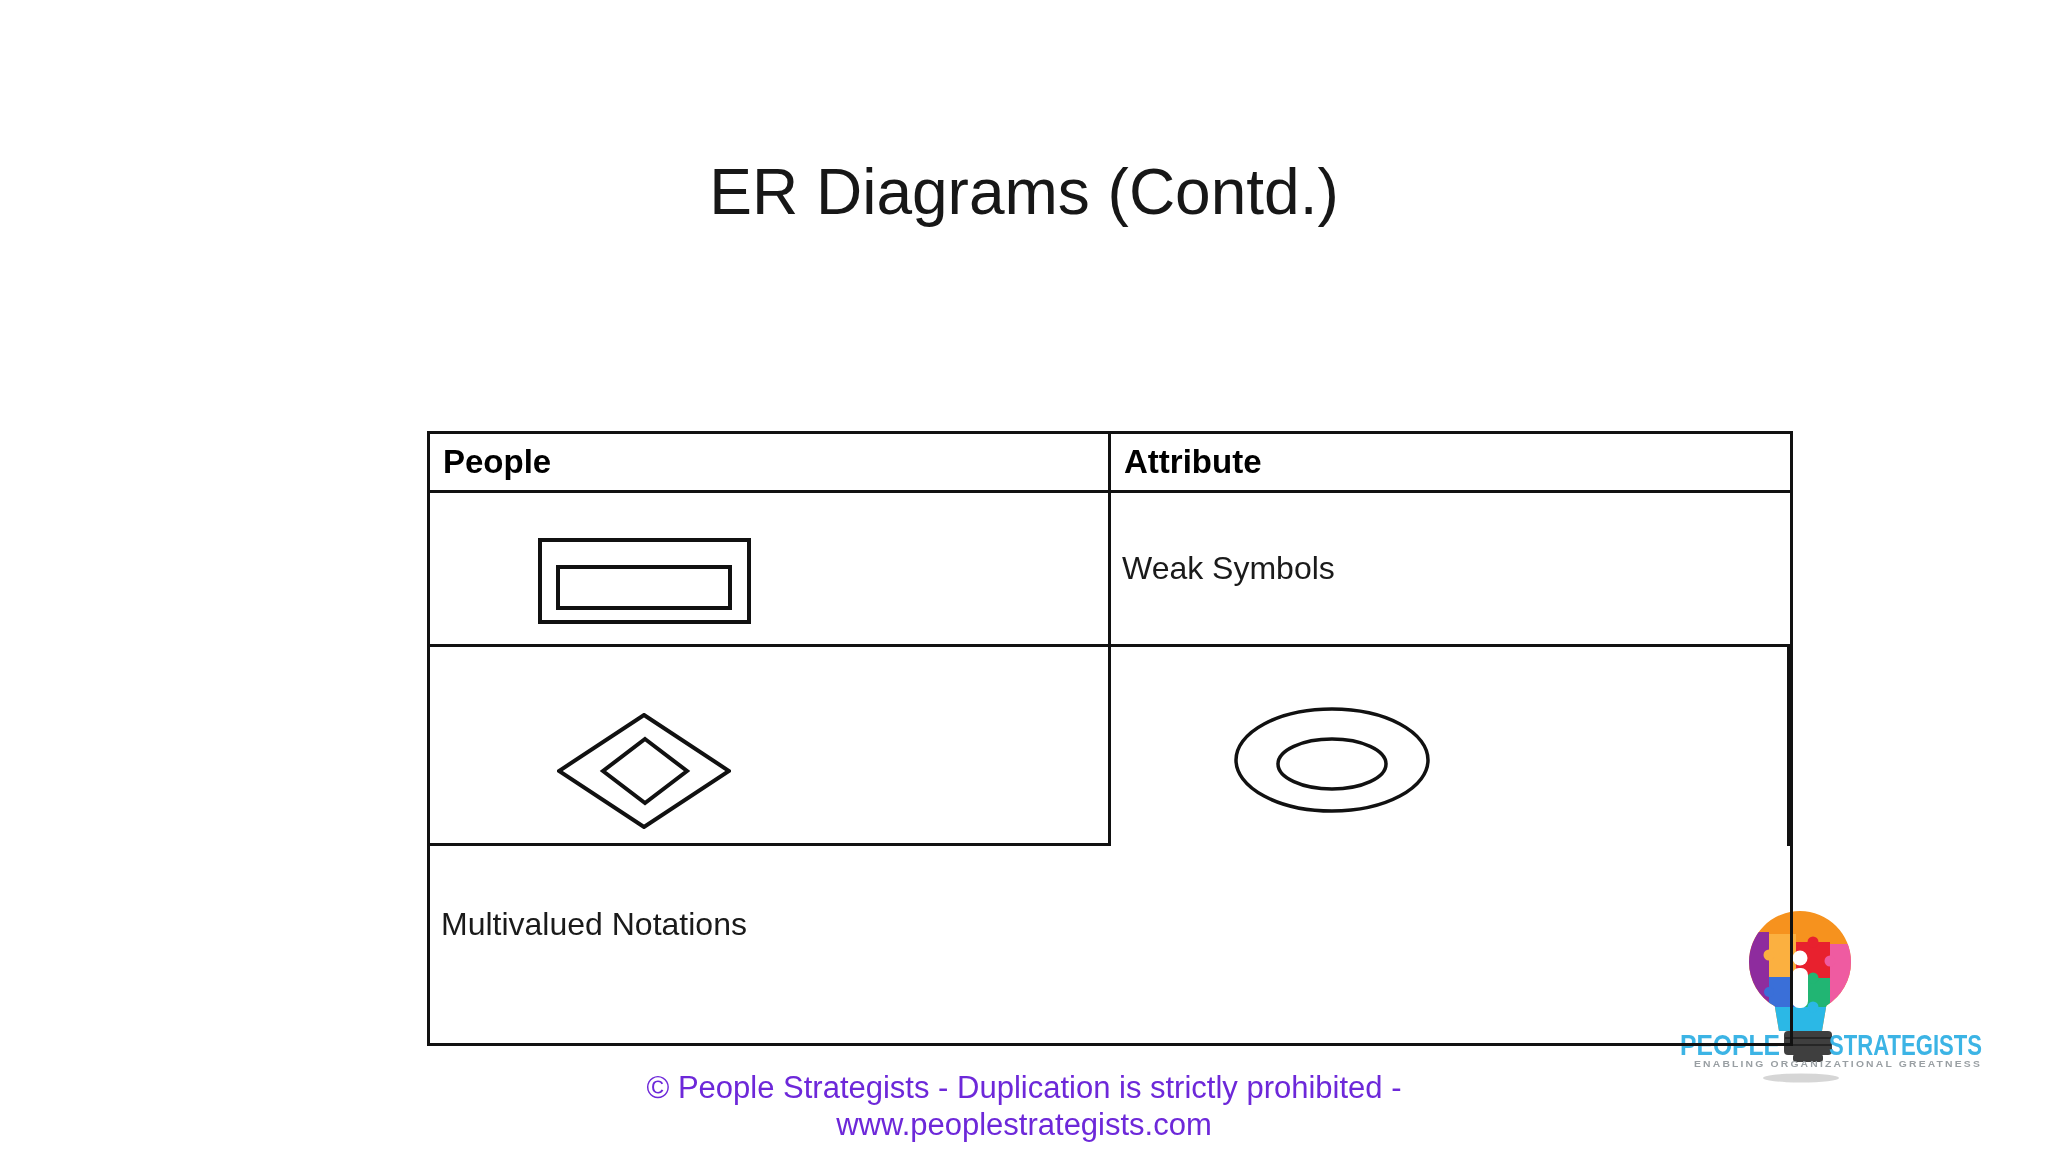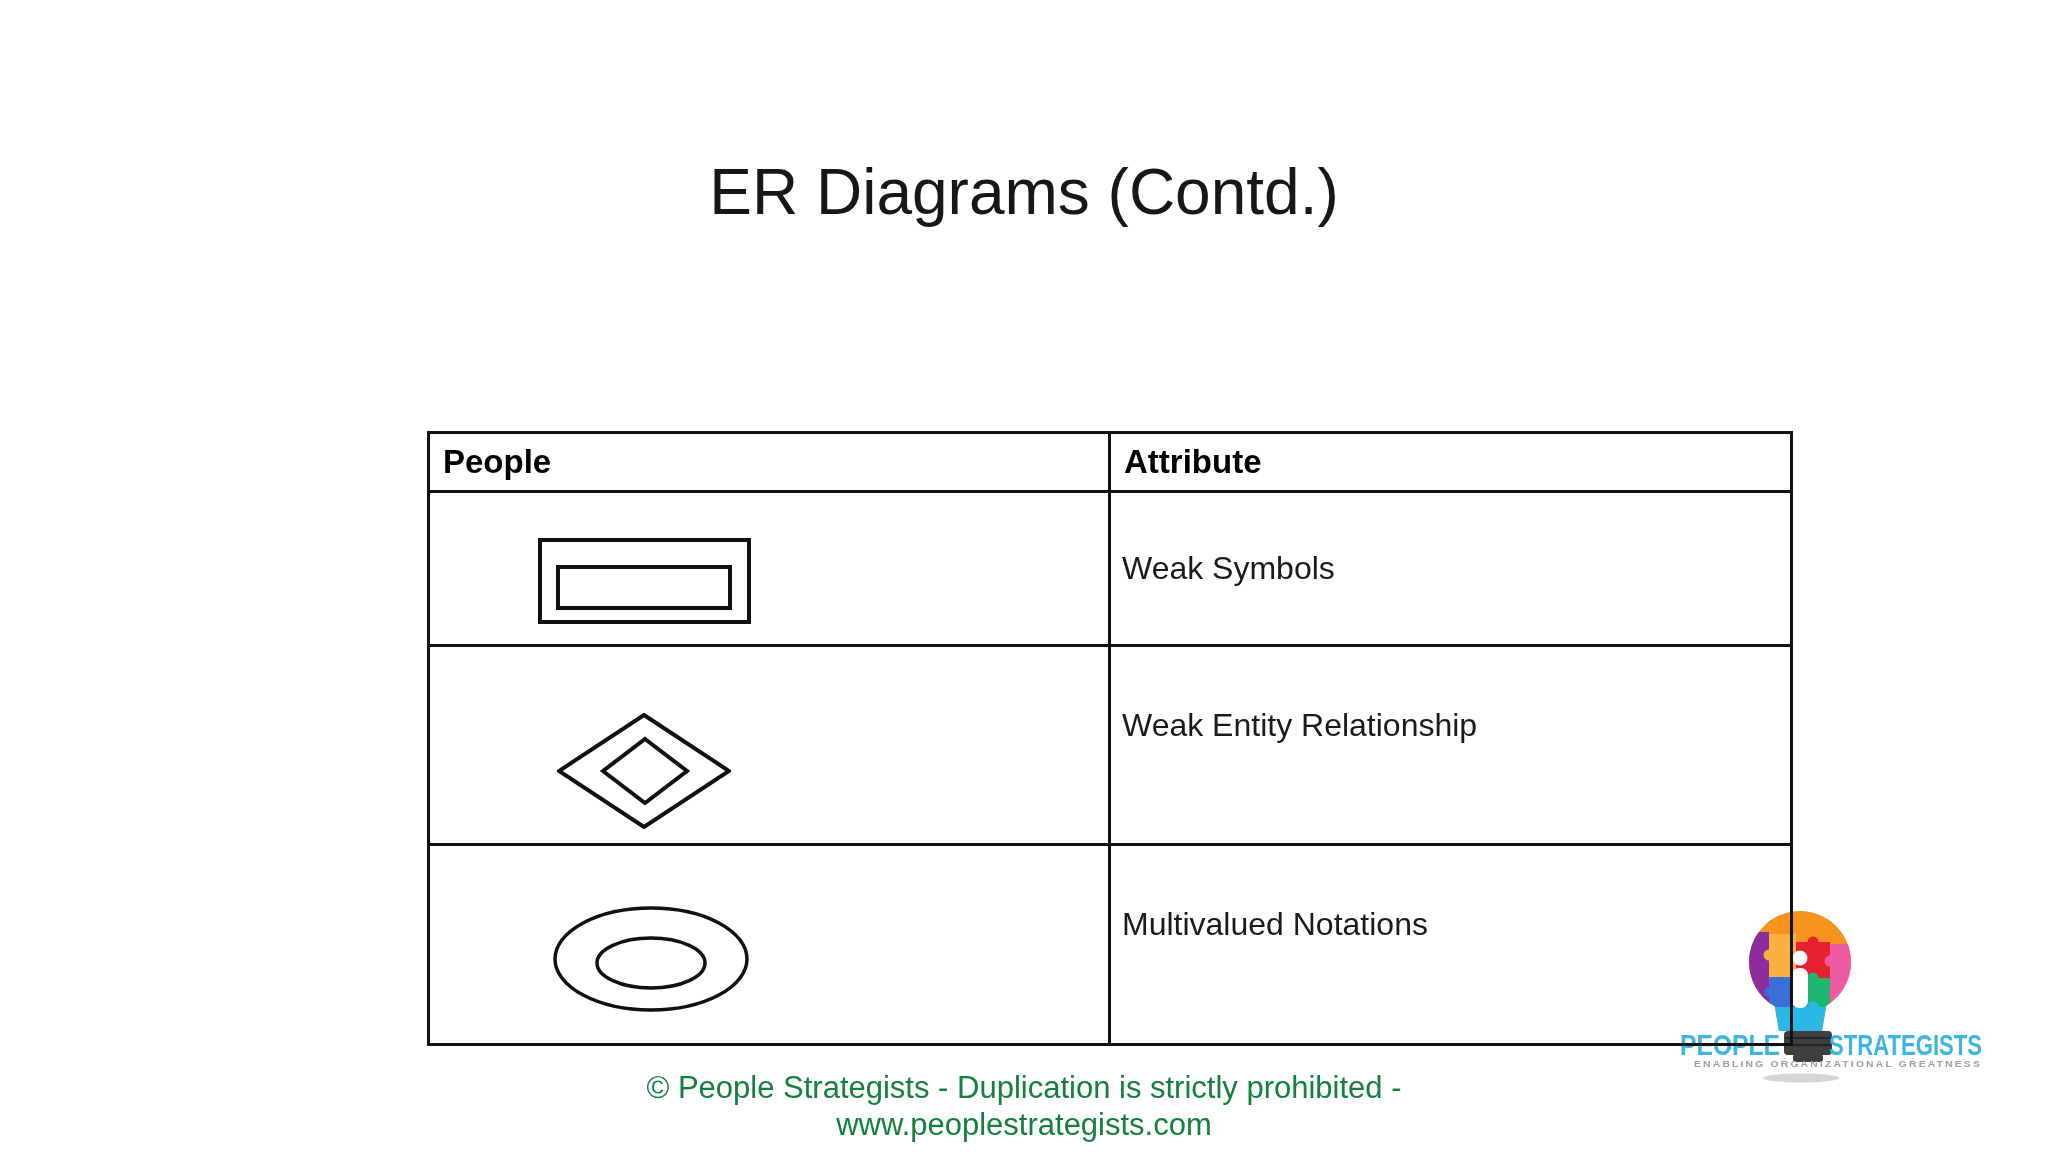--- a/index.html
+++ b/index.html
@@ -30,21 +30,21 @@
   .symcell svg{position:absolute;}
   .sym-rect{left:108px;top:45px;}
   .sym-diamond{left:127px;top:66px;}
   .sym-ellipse{left:122px;top:59px;}
   .notcell{display:flex;align-items:center;padding-left:11px;
            font-size:32px;color:#1a1a1a;}
   .raise{padding-bottom:40px;}
   
   .footer{
     position:absolute;left:0;top:1069px;width:2048px;z-index:3;
-    text-align:center;color:#15803d;font-size:31px;line-height:37px;font-weight:300;
+    text-align:center;color:#6d28d9;font-size:31px;line-height:37px;font-weight:300;
   }
 </style>
 </head>
 <body>
 
 <div class="slide-title">ER Diagrams (Contd.)</div>
 
 <svg class="logo" viewBox="0 0 330 210" aria-hidden="true">
   <defs>
     <clipPath id="bulbClip">
@@ -97,21 +97,20 @@
     </svg>
   </div>
   <div class="cell notcell rb">Weak Symbols</div>
 
   <div class="cell symcell c1 rb">
     <svg class="sym-diamond" width="174" height="116" viewBox="0 0 174 116">
       <polygon points="87,2 172,58 87,114 2,58" fill="none" stroke="#111" stroke-width="4"></polygon>
       <polygon points="88,26 130,58 88,90 46,58" fill="none" stroke="#111" stroke-width="4"></polygon>
     </svg>
   </div>
-  <div class="cell notcell rb raise">Weak Entity Relationship</div>
 
   <div class="cell symcell c1">
     <svg class="sym-ellipse" width="198" height="108" viewBox="0 0 198 108">
       <ellipse cx="99" cy="54" rx="96" ry="51" fill="none" stroke="#111" stroke-width="3.5"></ellipse>
       <ellipse cx="99" cy="58" rx="54" ry="25" fill="none" stroke="#111" stroke-width="3.5"></ellipse>
     </svg>
   </div>
   <div class="cell notcell raise">Multivalued Notations</div>
 </div>
 

